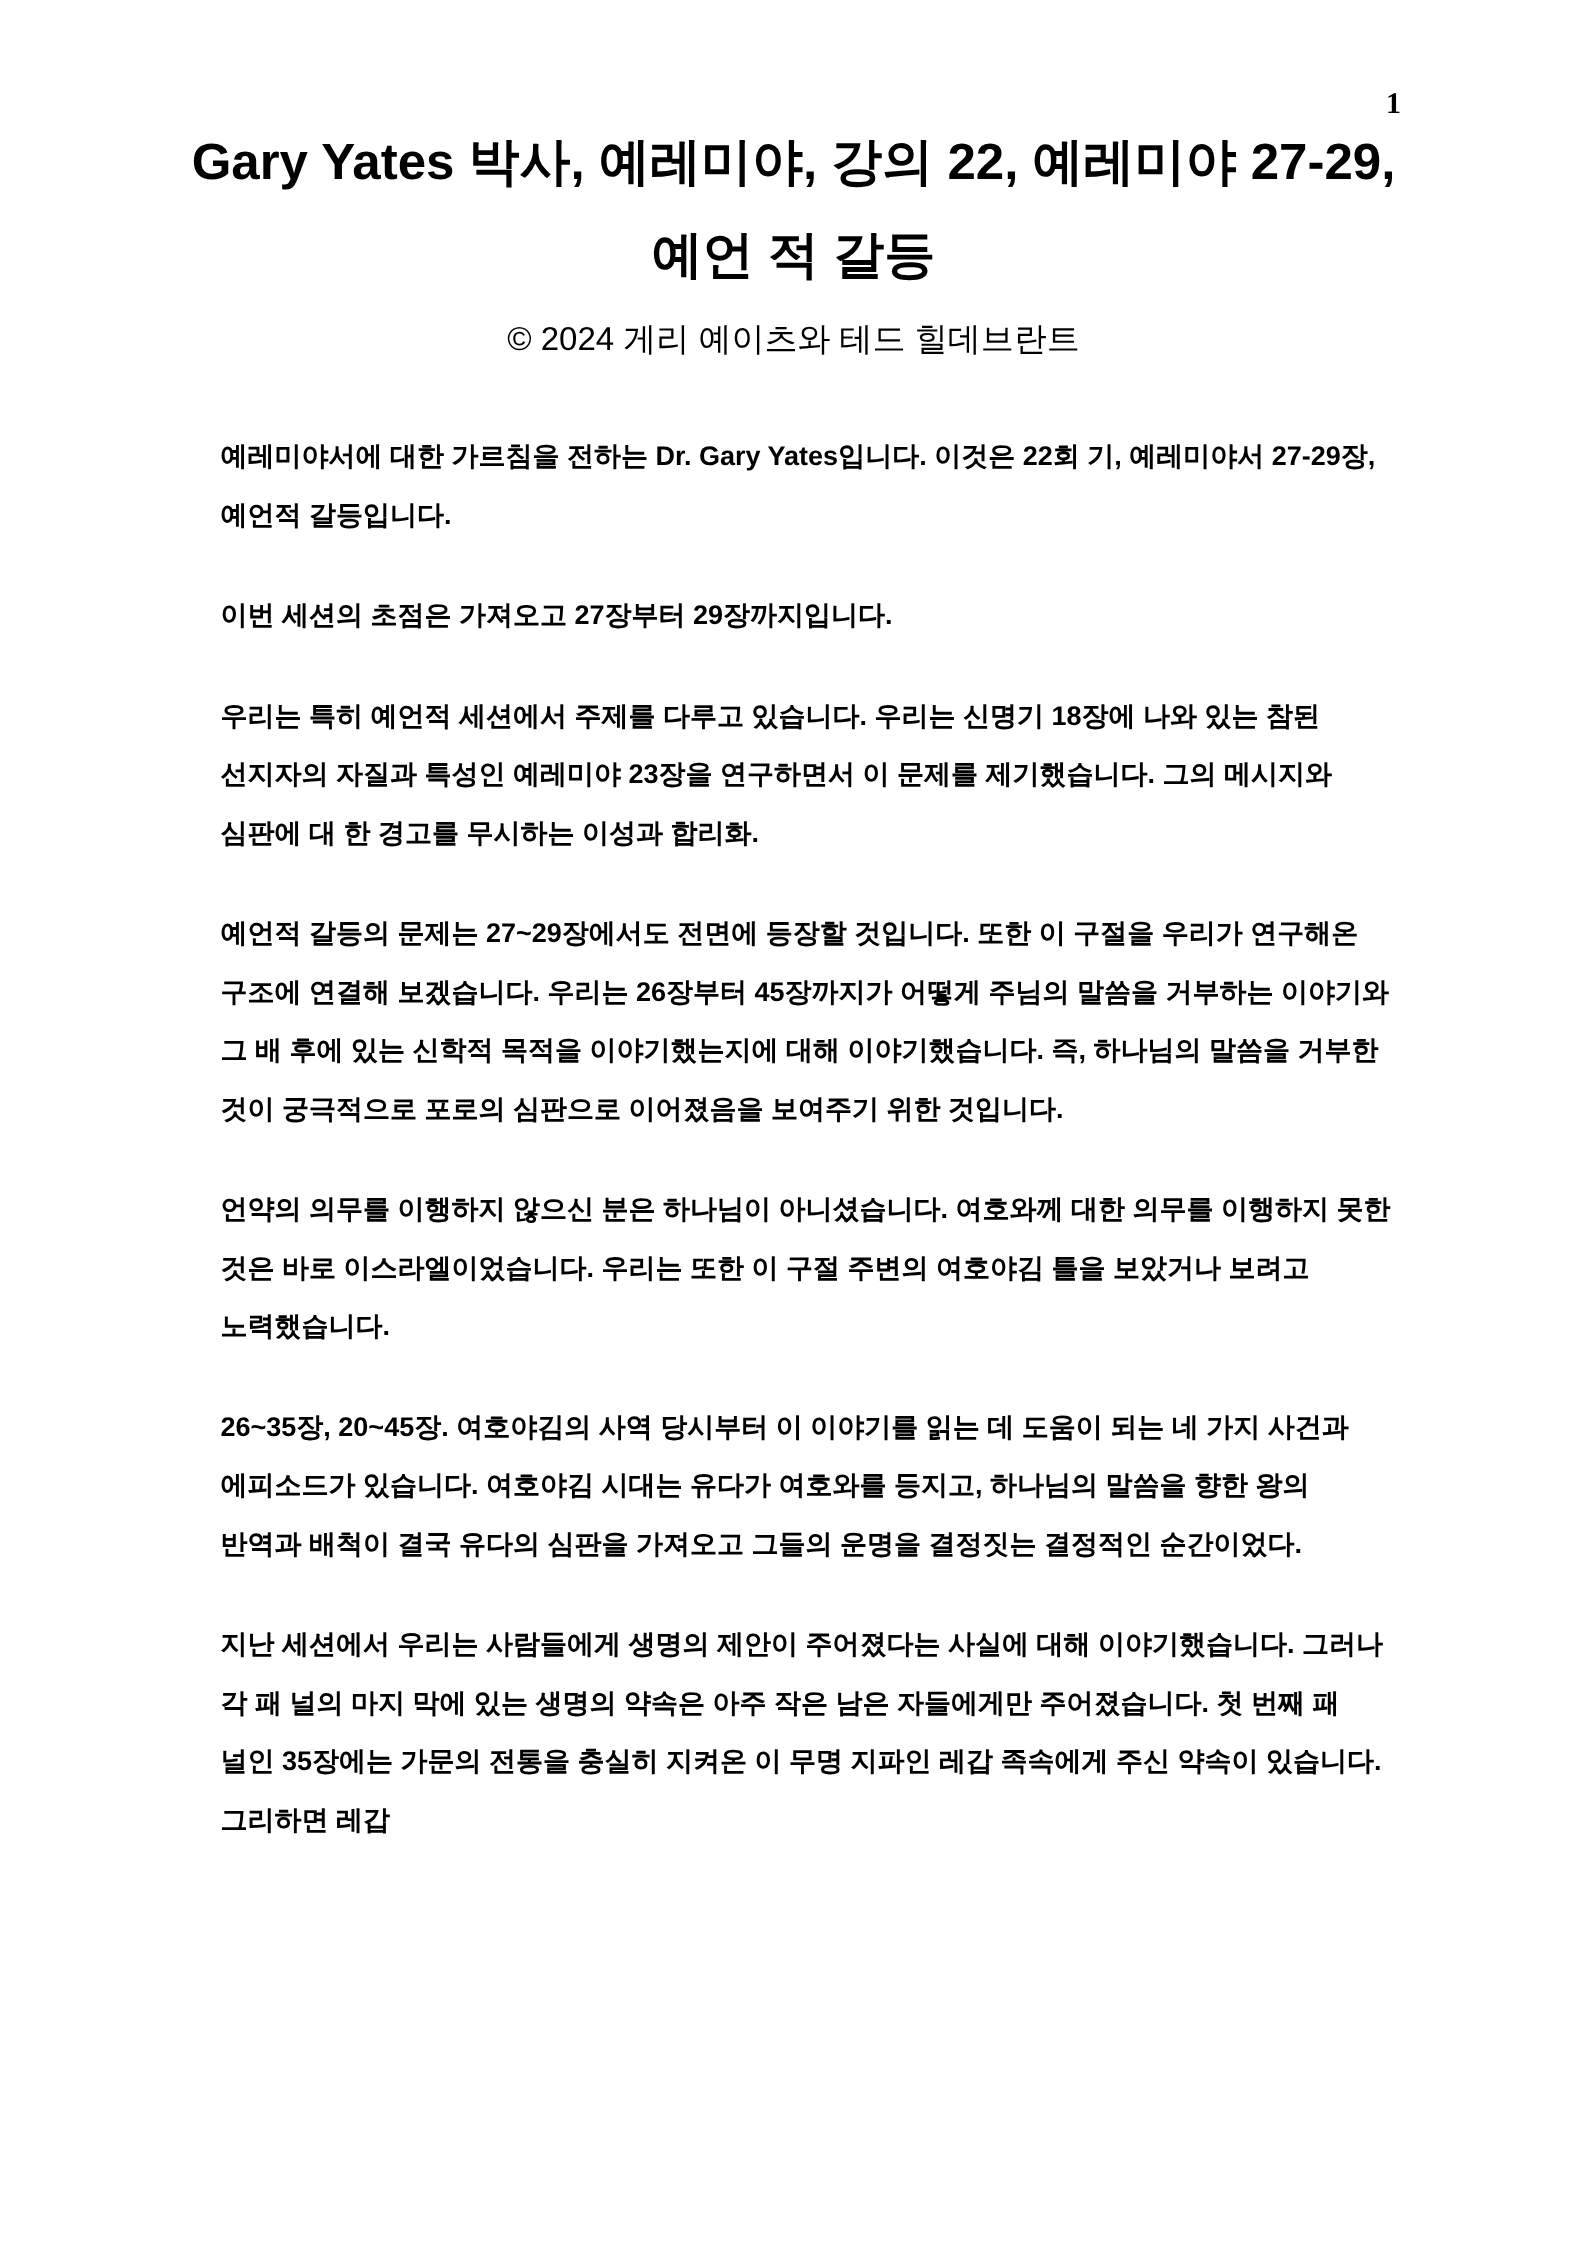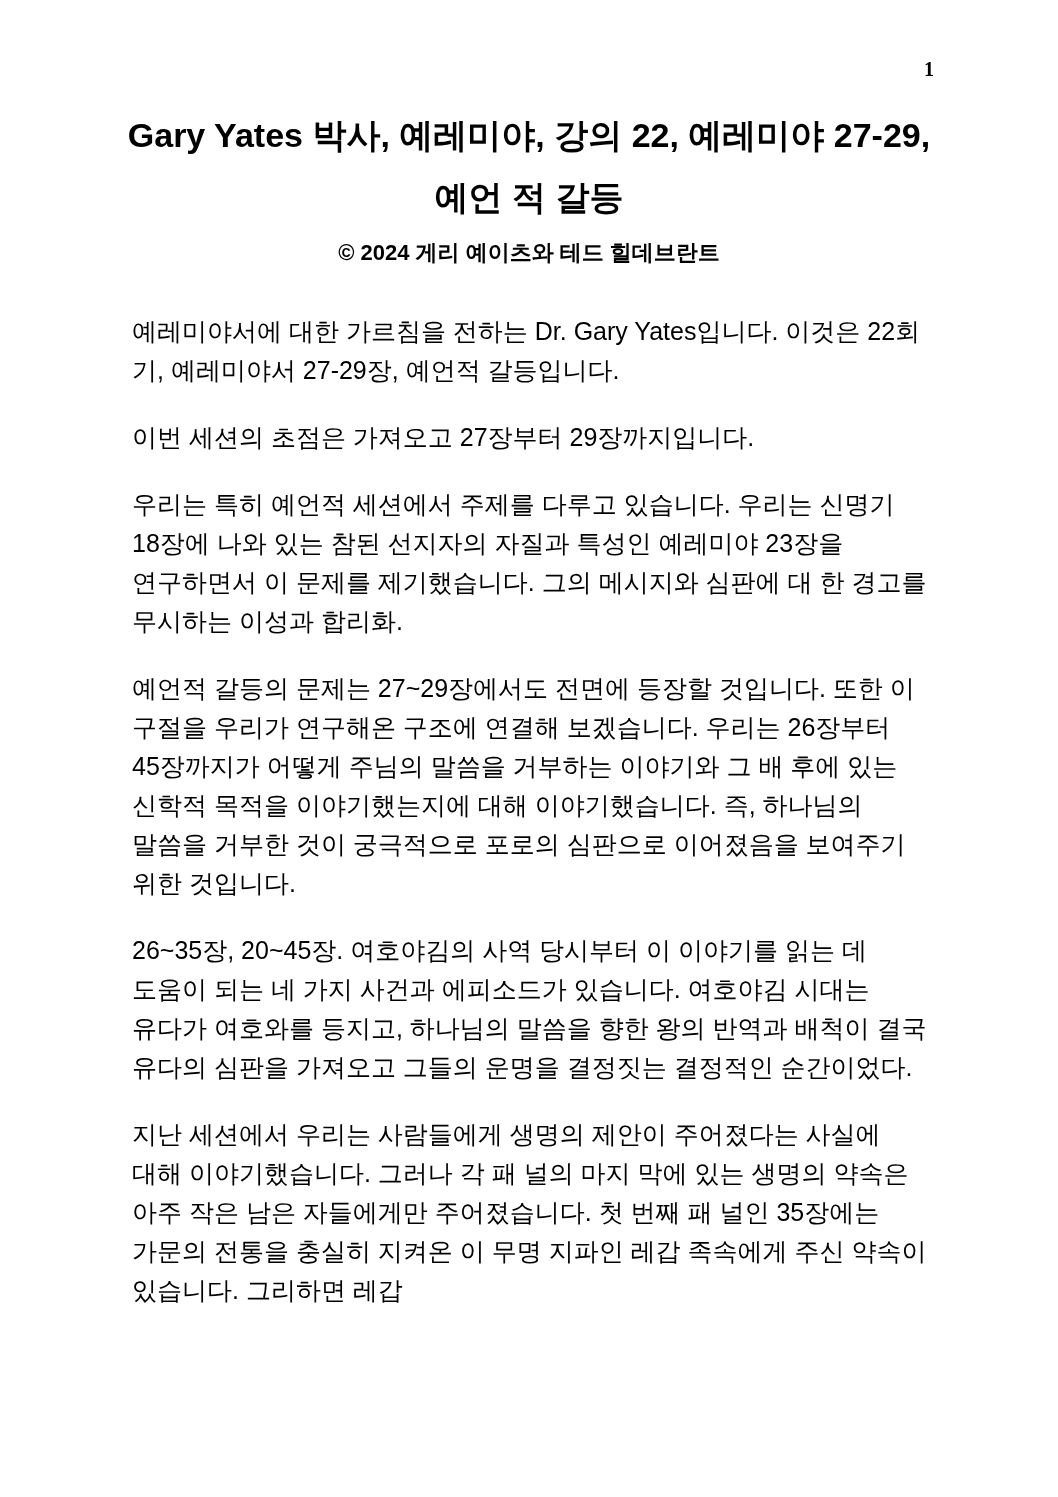--- a/index.html
+++ b/index.html
@@ -21,48 +21,48 @@
   .page-number {
     position: absolute;
     top: 58px;
     right: 124px;
     font-family: "Liberation Serif", serif;
     font-size: 20px;
     font-weight: 700;
     color: #000000;
   }
   .doc-header {
-    padding-top: 104px;
+    padding-top: 77px;
     text-align: center;
   }
   .doc-title {
     margin: 0 100px;
     font-size: 34px;
     font-weight: 700;
     line-height: 62px;
     letter-spacing: 0px;
     color: #000000;
   }
   .doc-title .title-line {
     display: block;
   }
   .copyright-line {
     margin-top: 10px;
     font-size: 22px;
-    font-weight: 700;
+    font-weight: 400;
     line-height: 30px;
     color: #000000;
   }
   .doc-body {
     margin: 44px 128px 0 130px;
   }
   .doc-body p {
-    margin: 0 0 28px 2px;
-    font-size: 25px;
-    font-weight: 400;
+    margin: 0 0 28px 17px;
+    font-size: 18px;
+    font-weight: 700;
     line-height: 39px;
     text-align: left;
     color: #000000;
     word-break: keep-all;
   }
 </style>
 </head>
 <body>
 
 <div class="page">
@@ -75,17 +75,18 @@
       <span class="title-line">예언 적 갈등</span>
     </h1>
     <div class="copyright-line">© 2024 게리 예이츠와 테드 힐데브란트</div>
   </div>
 
   <div class="doc-body">
     <p>예레미야서에 대한 가르침을 전하는 Dr. Gary Yates입니다. 이것은 22회 기, 예레미야서 27-29장, 예언적 갈등입니다.</p>
     <p>이번 세션의 초점은 가져오고 27장부터 29장까지입니다.</p>
     <p>우리는 특히 예언적 세션에서 주제를 다루고 있습니다. 우리는 신명기 18장에 나와 있는 참된 선지자의 자질과 특성인 예레미야 23장을 연구하면서 이 문제를 제기했습니다. 그의 메시지와 심판에 대 한 경고를 무시하는 이성과 합리화.</p>
     <p>예언적 갈등의 문제는 27~29장에서도 전면에 등장할 것입니다. 또한 이 구절을 우리가 연구해온 구조에 연결해 보겠습니다. 우리는 26장부터 45장까지가 어떻게 주님의 말씀을 거부하는 이야기와 그 배 후에 있는 신학적 목적을 이야기했는지에 대해 이야기했습니다. 즉, 하나님의 말씀을 거부한 것이 궁극적으로 포로의 심판으로 이어졌음을 보여주기 위한 것입니다.</p>
+    <p>언약의 의무를 이행하지 않으신 분은 하나님이 아니셨습니다. 여호와께 대한 의무를 이행하지 못한 것은 바로 이스라엘이었습니다. 우리는 또한 이 구절 주변의 여호야김 틀을 보았거나 보려고 노력했습니다.</p>
     <p>26~35장, 20~45장. 여호야김의 사역 당시부터 이 이야기를 읽는 데 도움이 되는 네 가지 사건과 에피소드가 있습니다. 여호야김 시대는 유다가 여호와를 등지고, 하나님의 말씀을 향한 왕의 반역과 배척이 결국 유다의 심판을 가져오고 그들의 운명을 결정짓는 결정적인 순간이었다.</p>
     <p>지난 세션에서 우리는 사람들에게 생명의 제안이 주어졌다는 사실에 대해 이야기했습니다. 그러나 각 패 널의 마지 막에 있는 생명의 약속은 아주 작은 남은 자들에게만 주어졌습니다. 첫 번째 패 널인 35장에는 가문의 전통을 충실히 지켜온 이 무명 지파인 레갑 족속에게 주신 약속이 있습니다. 그리하면 레갑</p>
   </div>
 
 </div>
 
 </body></html>

